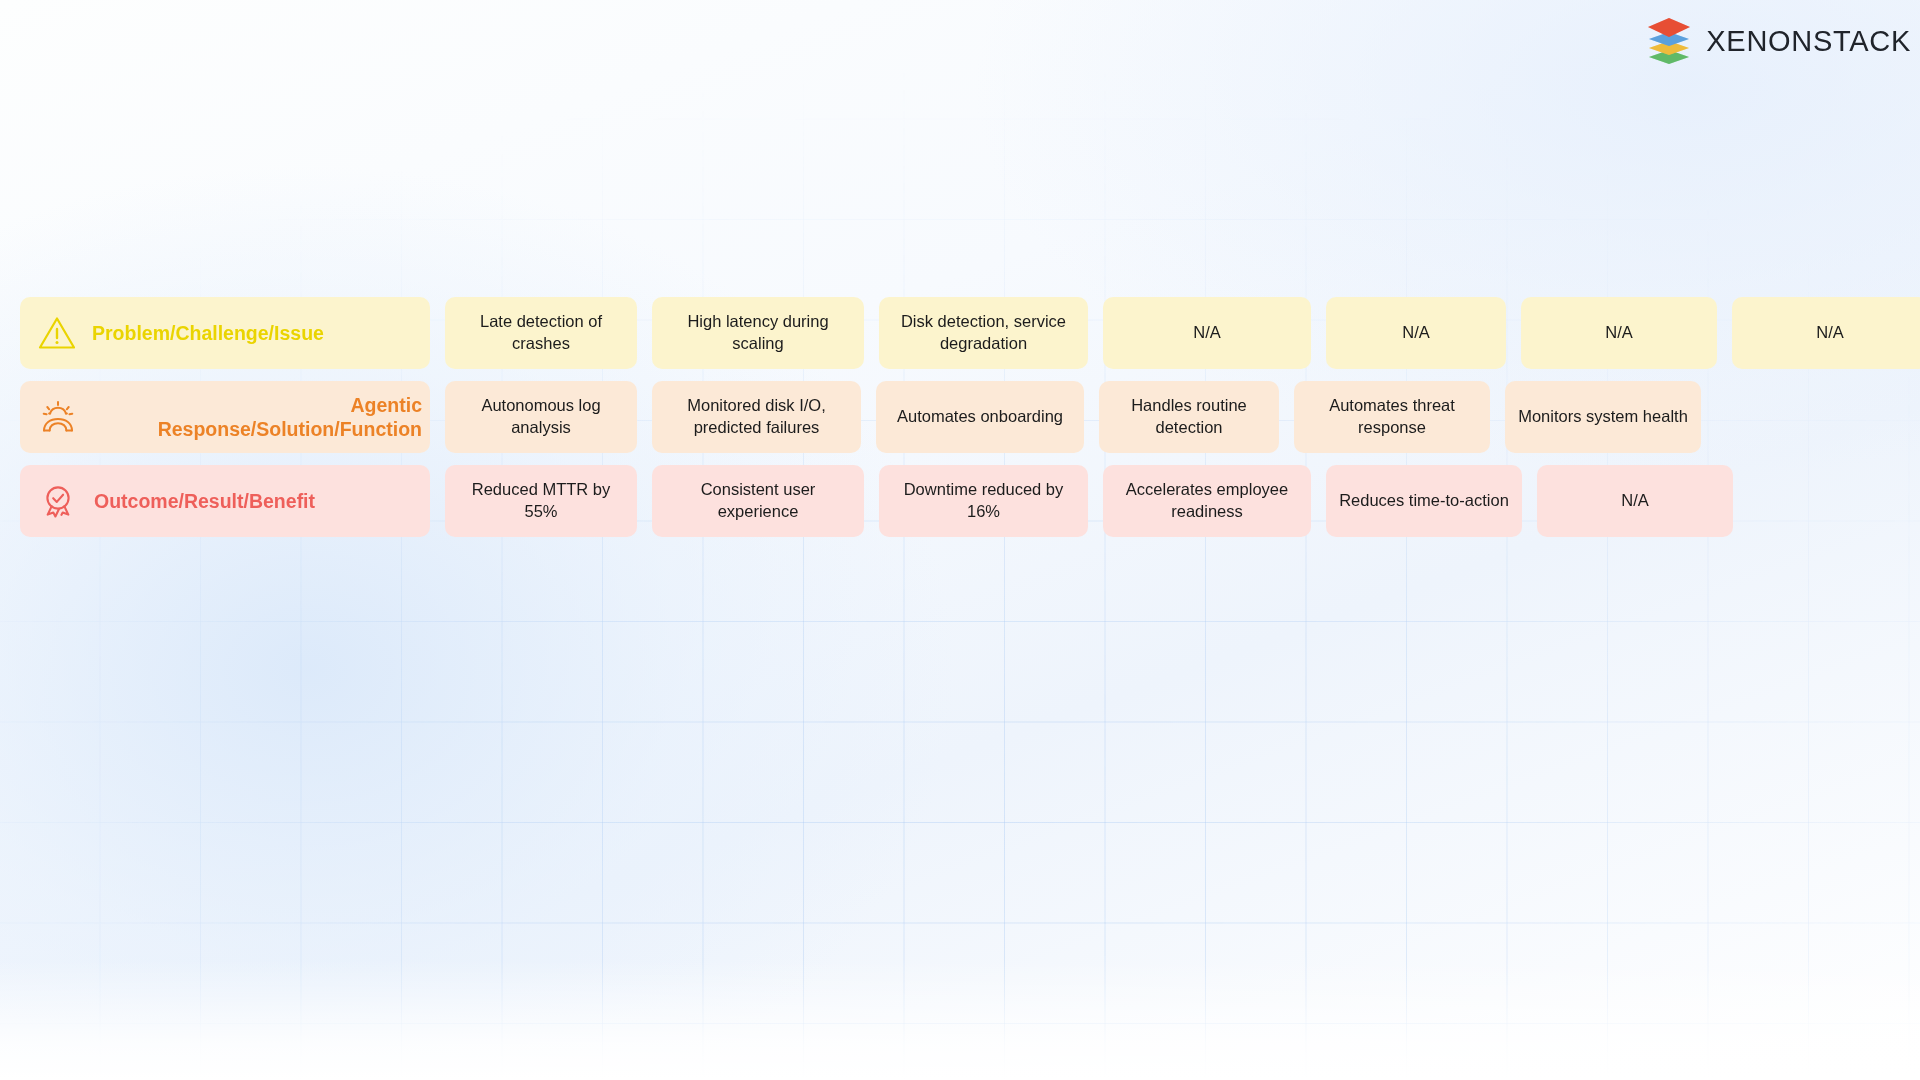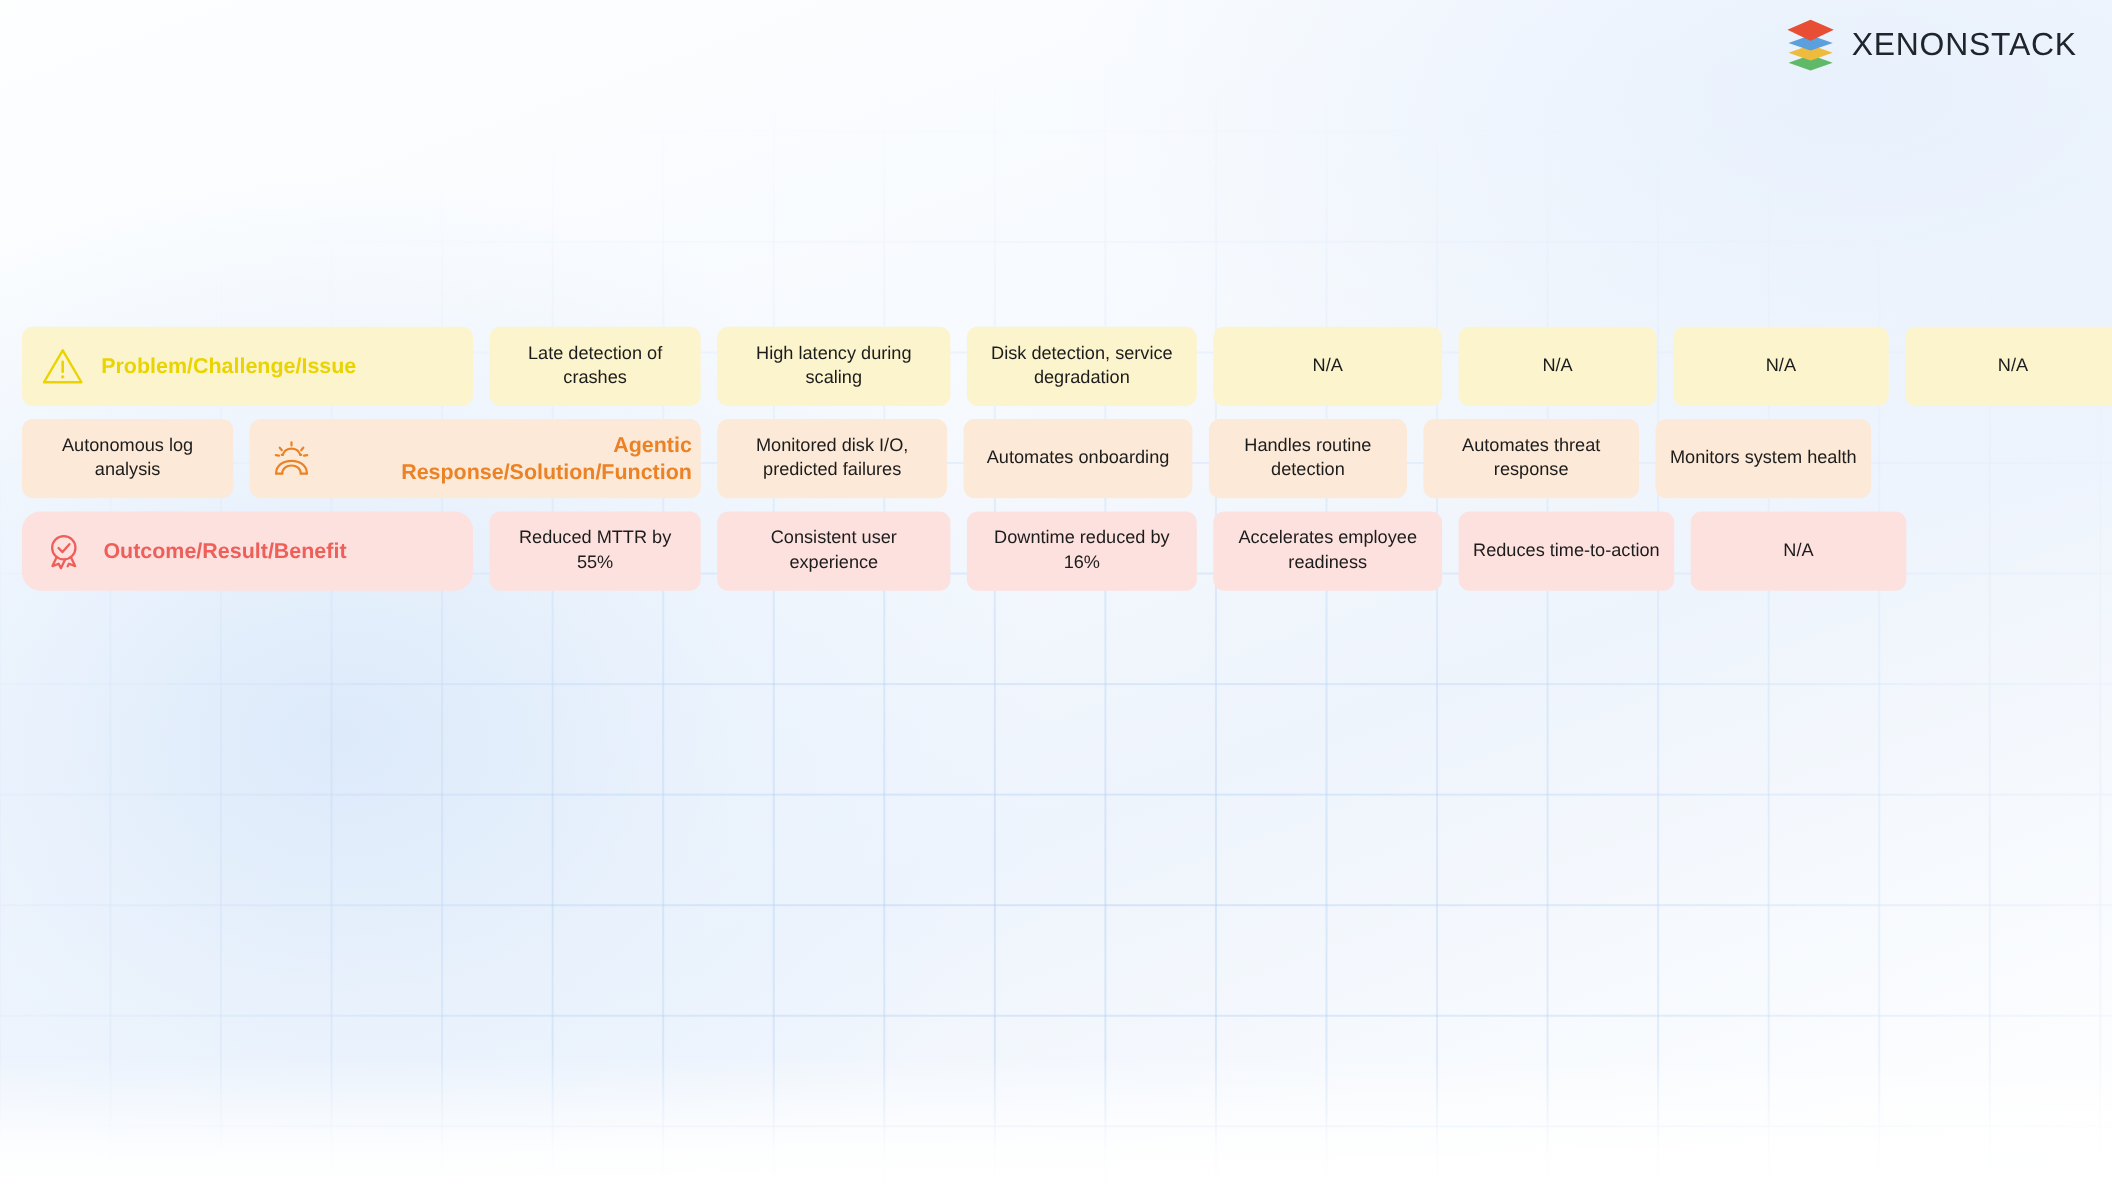--- a/index.html
+++ b/index.html
@@ -39,21 +39,21 @@
     position: absolute;
     left: 0; right: 0; bottom: 0;
     height: 120px;
     background: linear-gradient(to bottom, rgba(255,255,255,0) 0%, rgba(255,255,255,0.85) 70%, #ffffff 100%);
   }
 
   
   #brand {
     position: absolute;
     top: 16px;
-    right: 32px;
+    right: 9px;
     display: flex;
     align-items: center;
     gap: 13px;
     z-index: 5;
   }
   #brand .mark { width: 48px; height: 50px; display:block; }
   #brand .wordmark {
     font-size: 29px;
     letter-spacing: 0.7px;
     font-weight: 400;
@@ -131,21 +131,21 @@
 
   .val { font-size: 16.5px; color: #1c1c1c; font-weight: 400; }
 
   
   .row-problem .label-cell { background: #fcf4cd; color: #ead400; }
   .row-problem .val        { background: #fcf4cd; }
 
   .row-agentic .label-cell { background: #fce9d7; color: #ec8226; }
   .row-agentic .val        { background: #fce9d7; }
 
-  .row-outcome .label-cell { background: #fde1de; color: #ee5f5a; border-radius: 17px; }
+  .row-outcome .label-cell { background: #fde1de; color: #ee5f5a; }
   .row-outcome .val        { background: #fde1de; }
 </style>
 </head>
 <body>
 
 <div id="bg-base"></div>
 <div id="bg-grid"></div>
 <div id="bg-white-fade"></div>
 
 <div id="brand">
@@ -179,34 +179,34 @@
     <div class="cell val c1">Late detection of crashes</div>
     <div class="cell val c2">High latency during scaling</div>
     <div class="cell val c3">Disk detection, service degradation</div>
     <div class="cell val c4">N/A</div>
     <div class="cell val c5">N/A</div>
     <div class="cell val c6">N/A</div>
     <div class="cell val c7">N/A</div>
   </div>
 
   <div class="trow drow row-agentic">
-    <div class="cell val c1">Autonomous log analysis</div>
     <div class="cell label-cell c0">
       <svg class="ico" width="42" height="42" viewBox="0 0 42 42">
         <g fill="none" stroke="#ec8226" stroke-width="2" stroke-linecap="round" stroke-linejoin="round">
           <path d="M13 17.5 a8.5 8.5 0 0 1 16 0"></path>
           <path d="M12.2 13.3 l-1.9 -2.3 M29.8 13.3 l1.9 -2.3 M21 9.0 l0 -2.9 M9.6 18.2 l-2.9 -0.5 M32.4 18.2 l2.9 -0.5"></path>
           <path d="M13.2 17.5 l-1.1 0 M28.8 17.5 l1.1 0"></path>
           <path d="M7 34.5 c0 -7.4 6.3 -11.6 14 -11.6 s14 4.2 14 11.6"></path>
           <path d="M7 34.5 l5.6 0 M29.4 34.5 l5.6 0"></path>
           <path d="M12.6 34.5 c0 -4.6 3.8 -7.3 8.4 -7.3 s8.4 2.7 8.4 7.3"></path>
         </g>
       </svg>
       <span class="ltext">Agentic Response/Solution/Function</span>
     </div>
+    <div class="cell val c1">Autonomous log analysis</div>
     <div class="cell val c3">Monitored disk I/O, predicted failures</div>
     <div class="cell val c4">Automates onboarding</div>
     <div class="cell val c5">Handles routine detection</div>
     <div class="cell val c6">Automates threat response</div>
     <div class="cell val c7">Monitors system health</div>
   </div>
 
   <div class="trow drow row-outcome">
     <div class="cell label-cell c0">
       <svg class="ico" width="42" height="42" viewBox="0 0 42 42">

